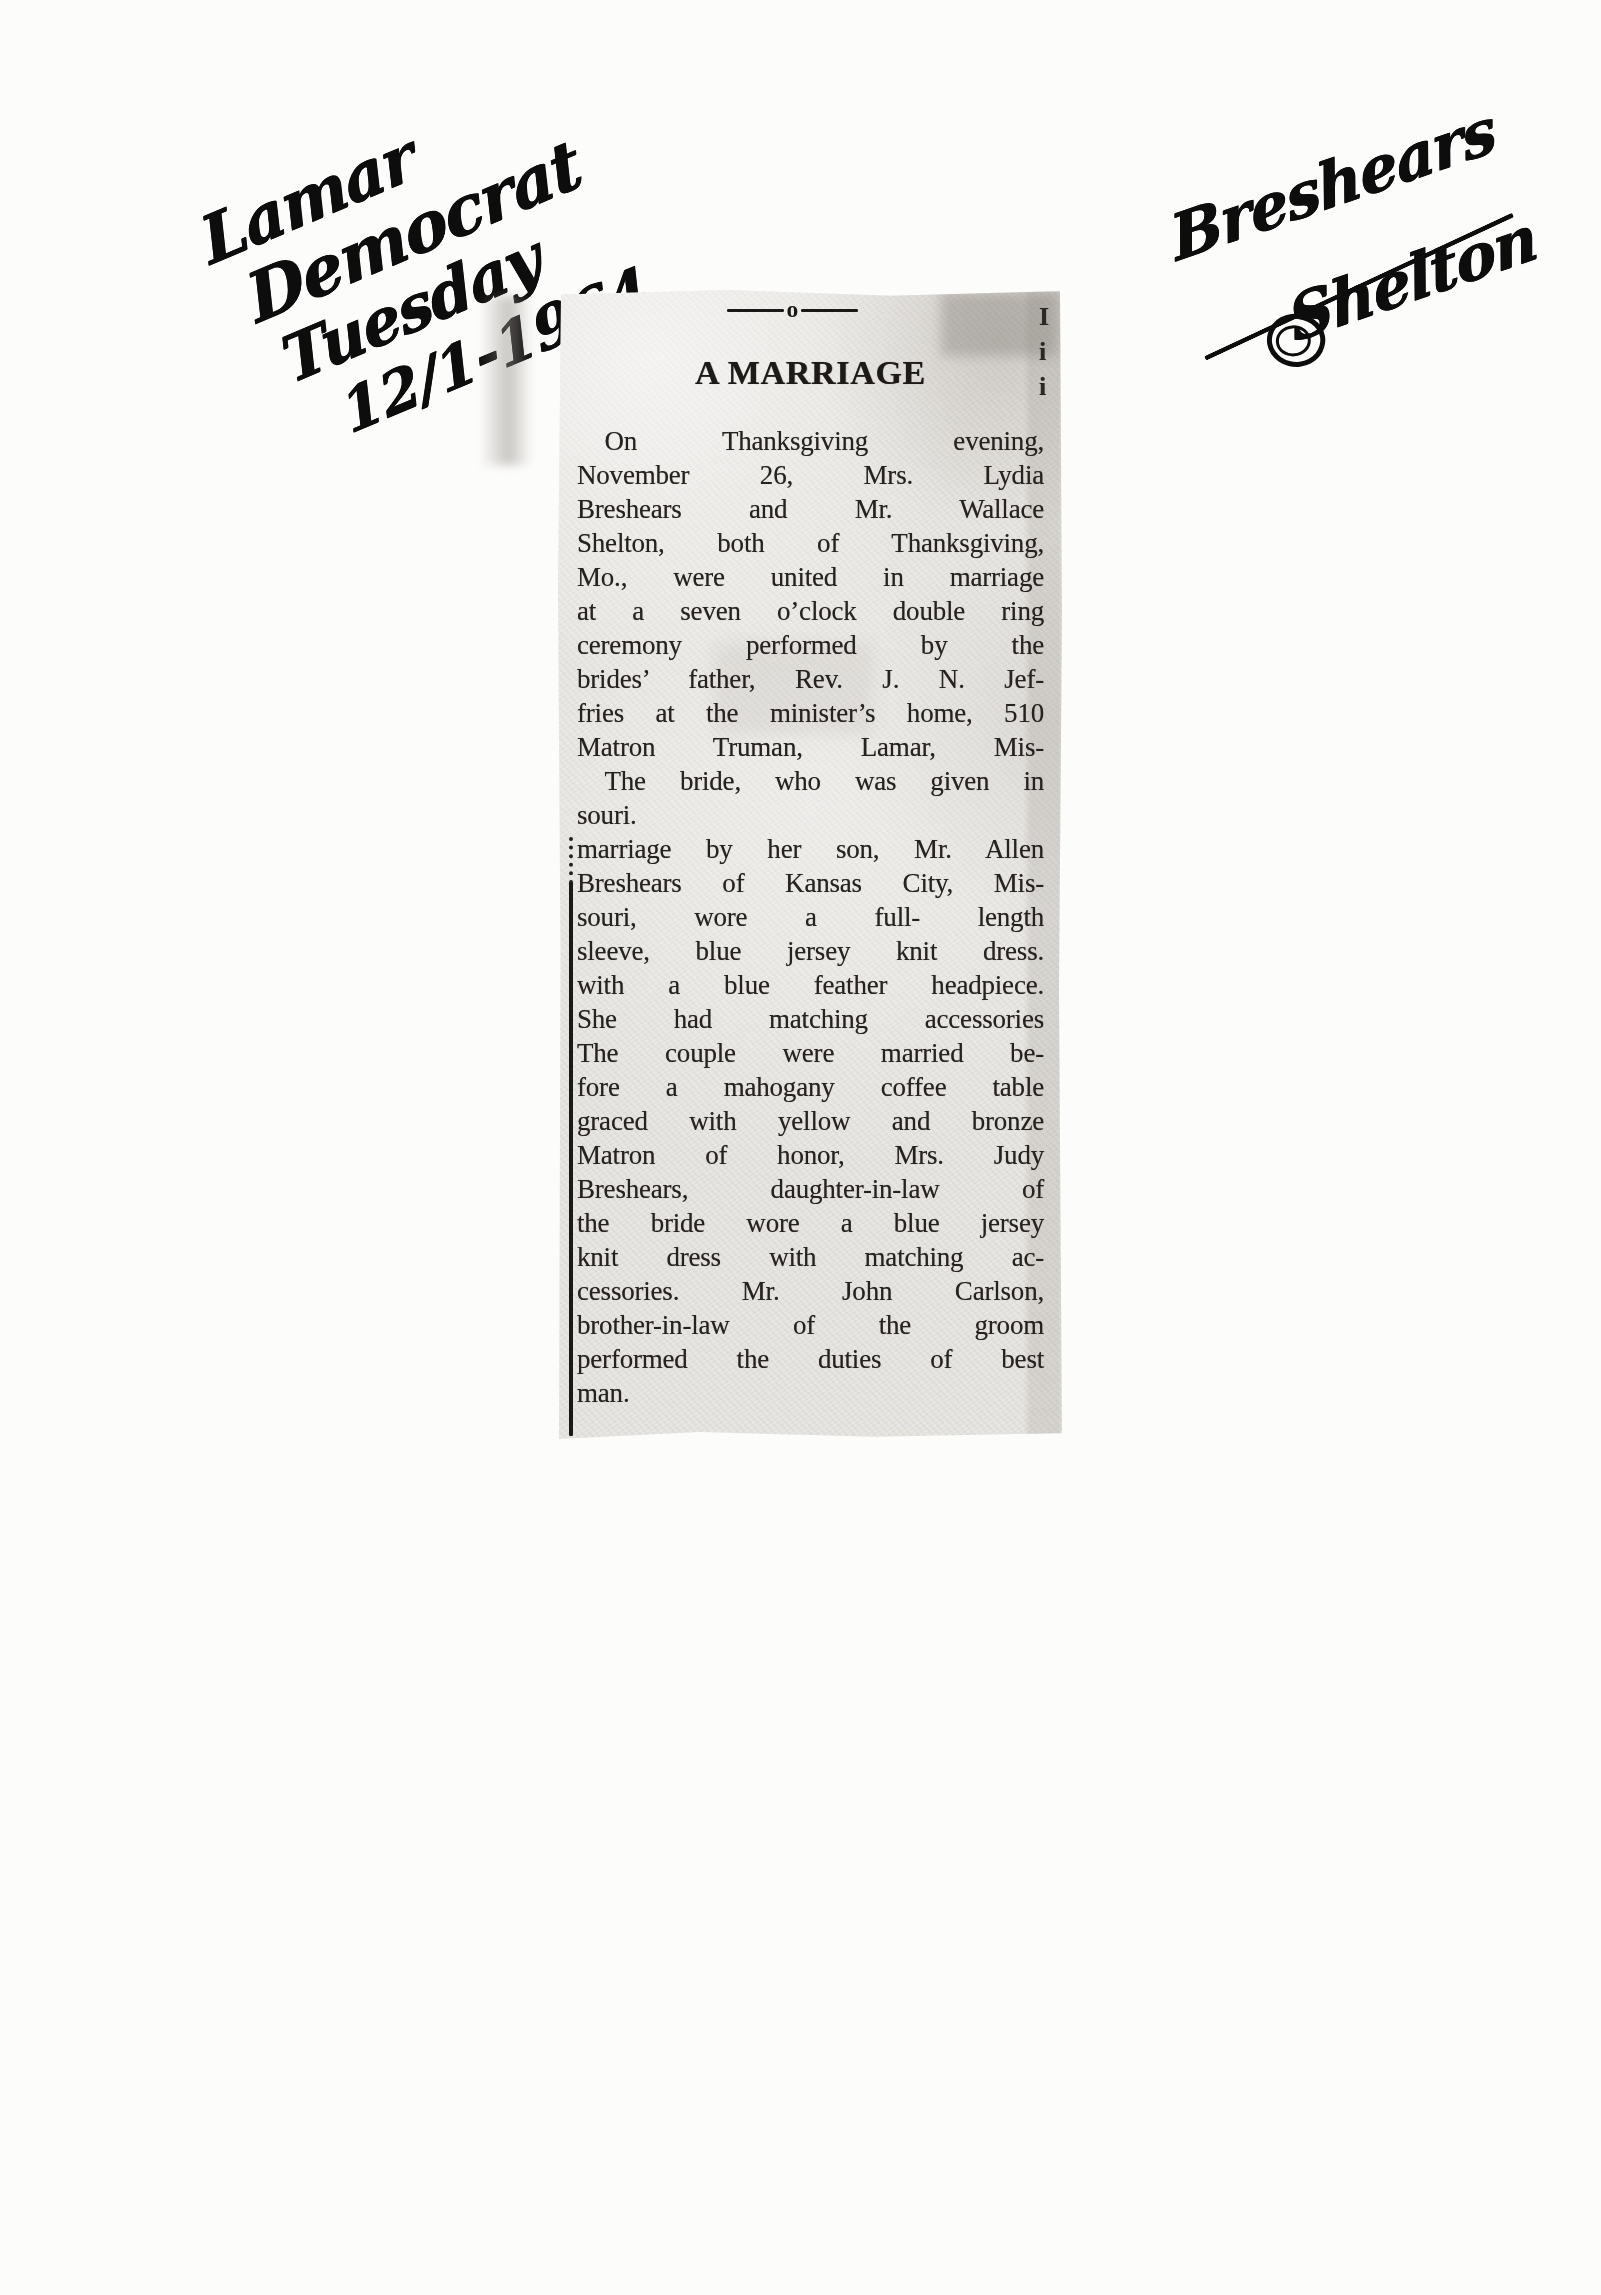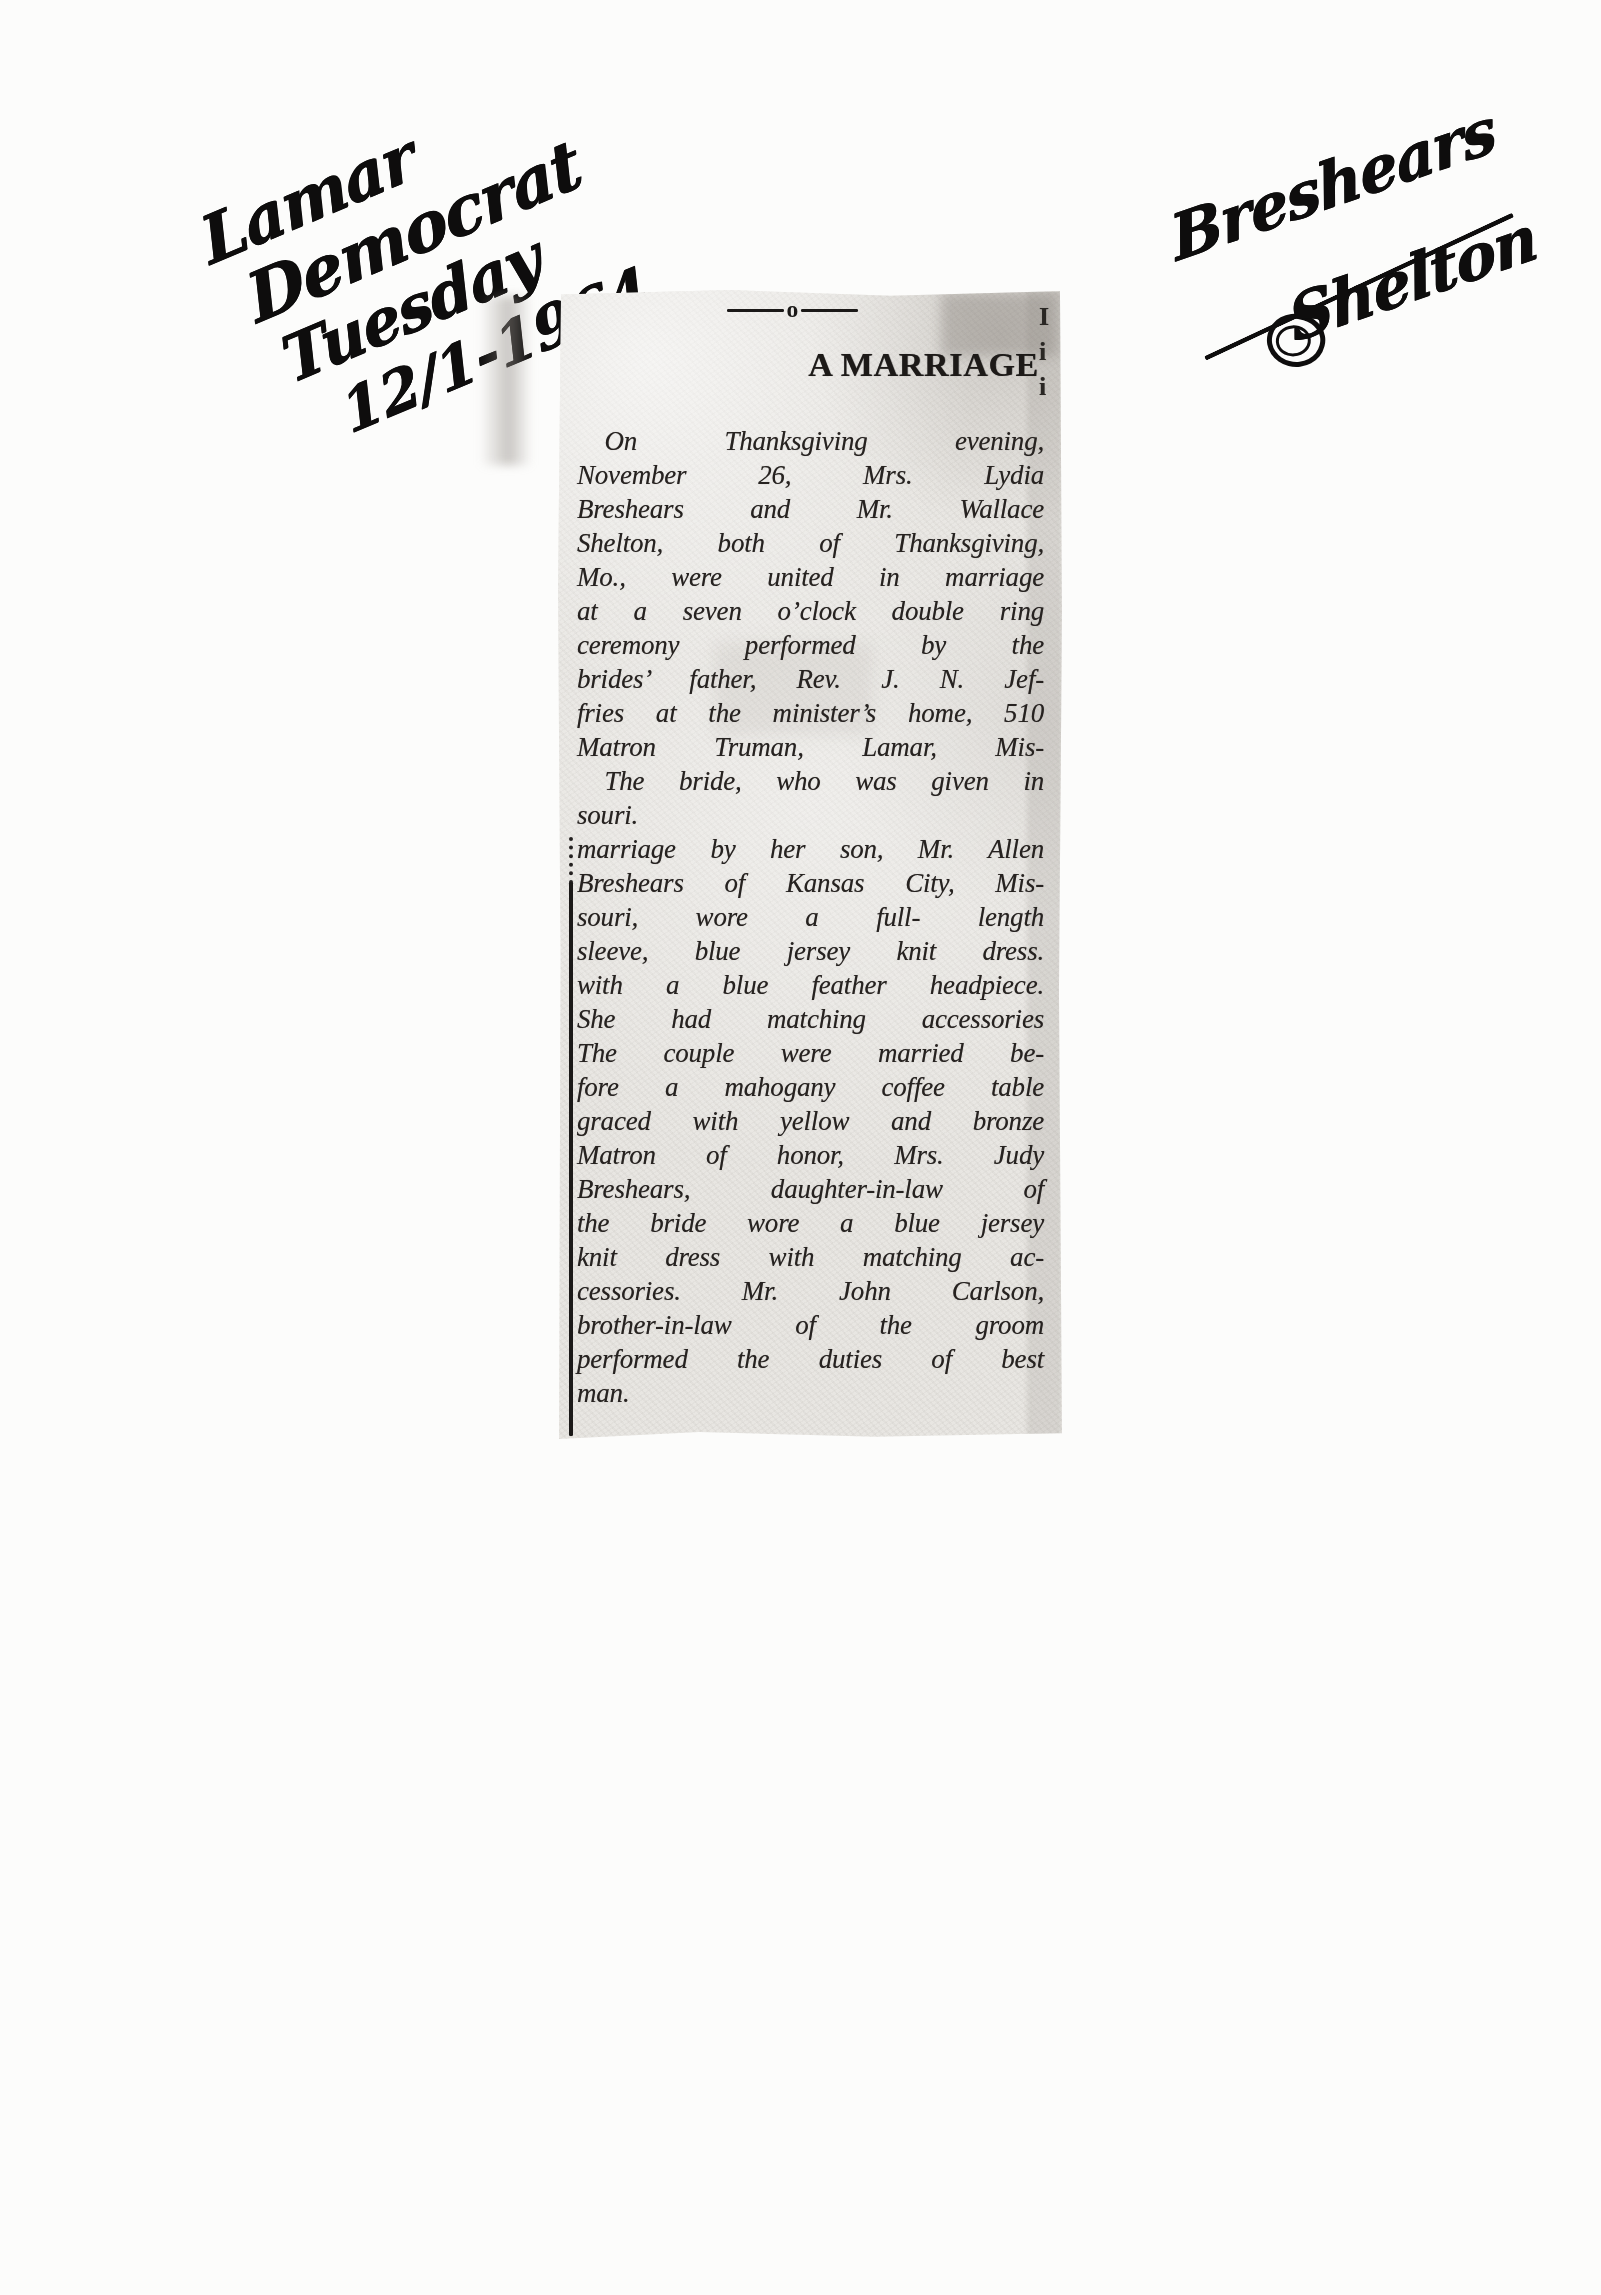--- a/index.html
+++ b/index.html
@@ -98,22 +98,22 @@
     display:flex;align-items:center;justify-content:center;gap:2.6px;
   }
   .divider .seg{height:3.3px;background:#1b1918;flex:1;border-radius:1.3px;}
   .divider .ring{
     font:700 23.6px "Liberation Serif", serif;
     line-height:17px;color:#1b1918;letter-spacing:0;
     transform:translateY(-1.3px);
   }
 
   .headline{
-    position:absolute;left:0;top:48px;width:473px;margin:8px;
-    text-align:right;
+    position:absolute;left:0;top:48px;width:473px;margin:16px;
+    text-align:center;
     font:700 34px "Liberation Serif", serif;
     letter-spacing:0.7px;color:#1d1a18;
     text-shadow:0 0 0.7px rgba(0,0,0,.5), 0.7px 0 0 rgba(0,0,0,.25);
   }
 
   .fragments{position:absolute;left:481px;top:9.2px;width:19.6px;}
   .fragments span{
     display:block;font:600 26px "Liberation Serif", serif;color:#2a2724;
     line-height:35px;text-shadow:0 0 0.7px rgba(0,0,0,.4);
   }
@@ -128,21 +128,21 @@
   }
 
   .article{
     position:absolute;left:19px;top:134px;width:467px;
     font:27px/34px "Liberation Serif", serif;
     color:#262220;
     letter-spacing:-0.2px;
     word-spacing:1.3px;
     text-shadow:0 0 0.7px rgba(20,16,14,.45);
   }
-  .article .line{text-align:justify;text-align-last:justify;height:34px;overflow:visible;font-style:italic;}
+  .article .line{text-align:justify;text-align-last:justify;height:34px;overflow:visible;}
   .article .line.indent{padding-left:27.5px;}
   .article .line.last{text-align-last:left;}
 </style>
 </head>
 <body>
 
 <div class="page">
 
   <div class="hw hw-left">
     <div class="hw-line">Lamar</div>

